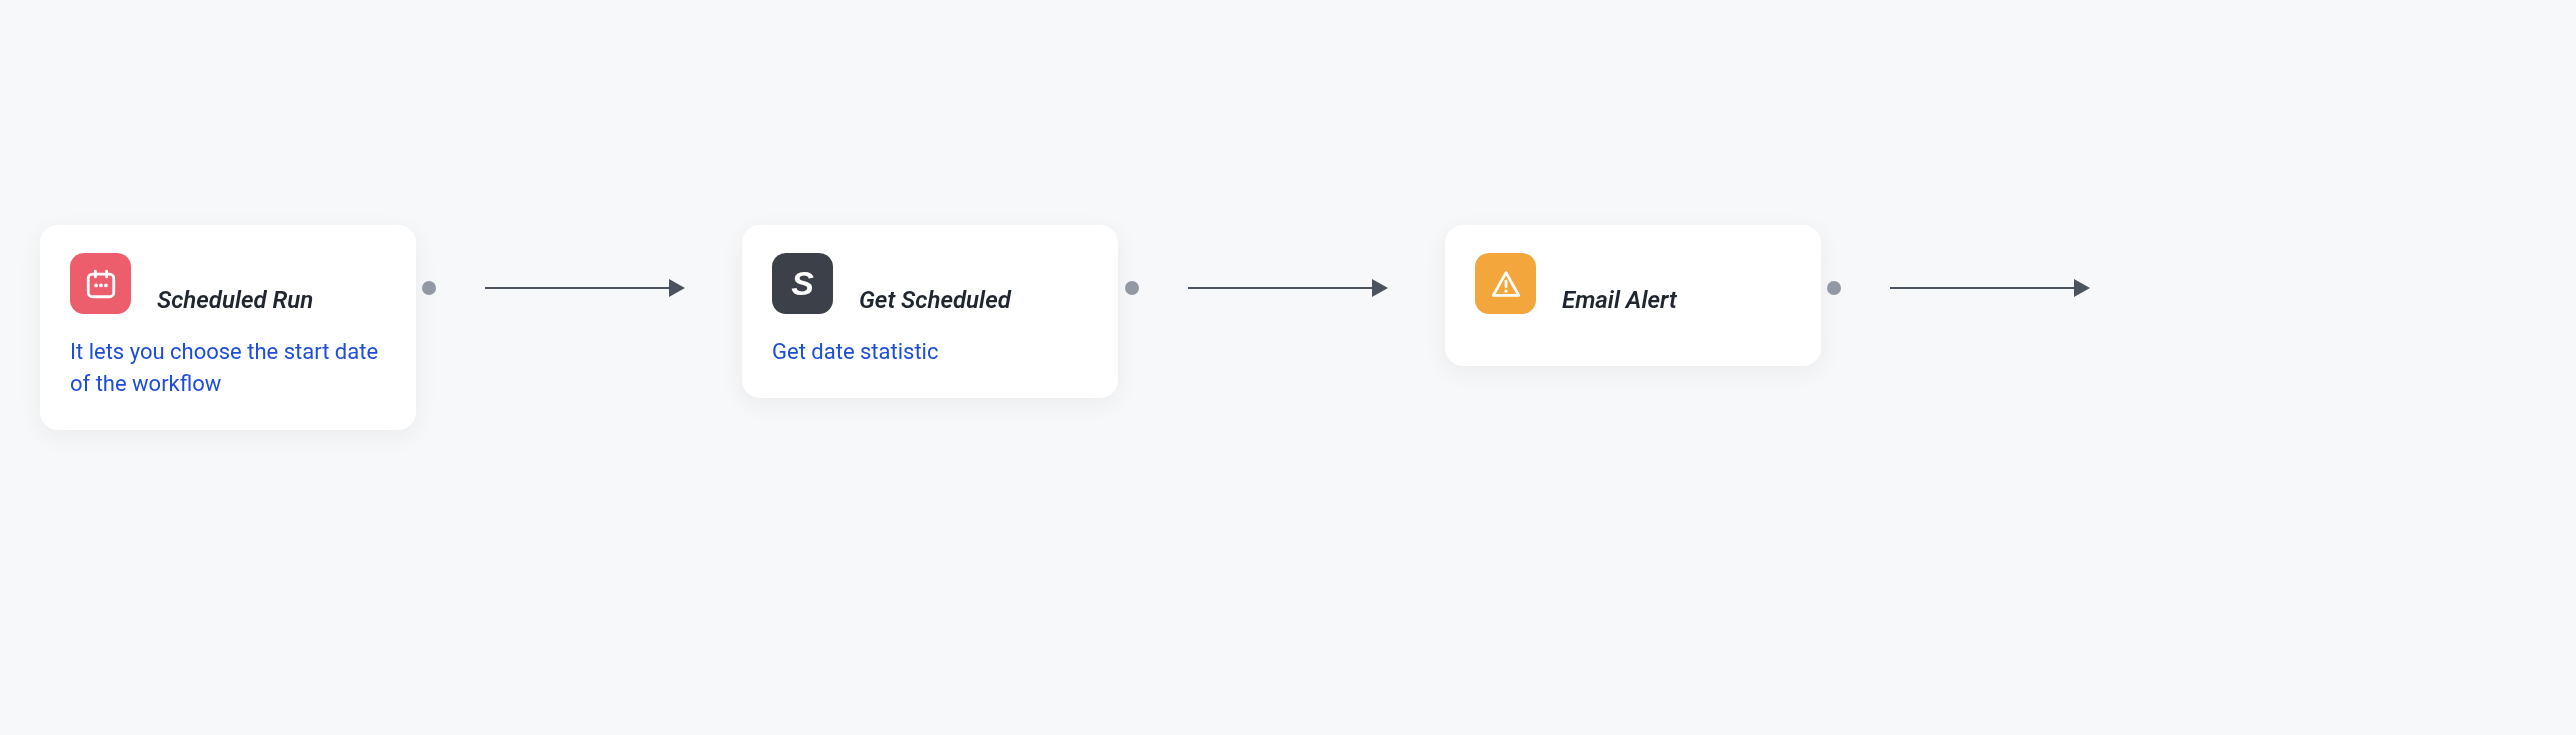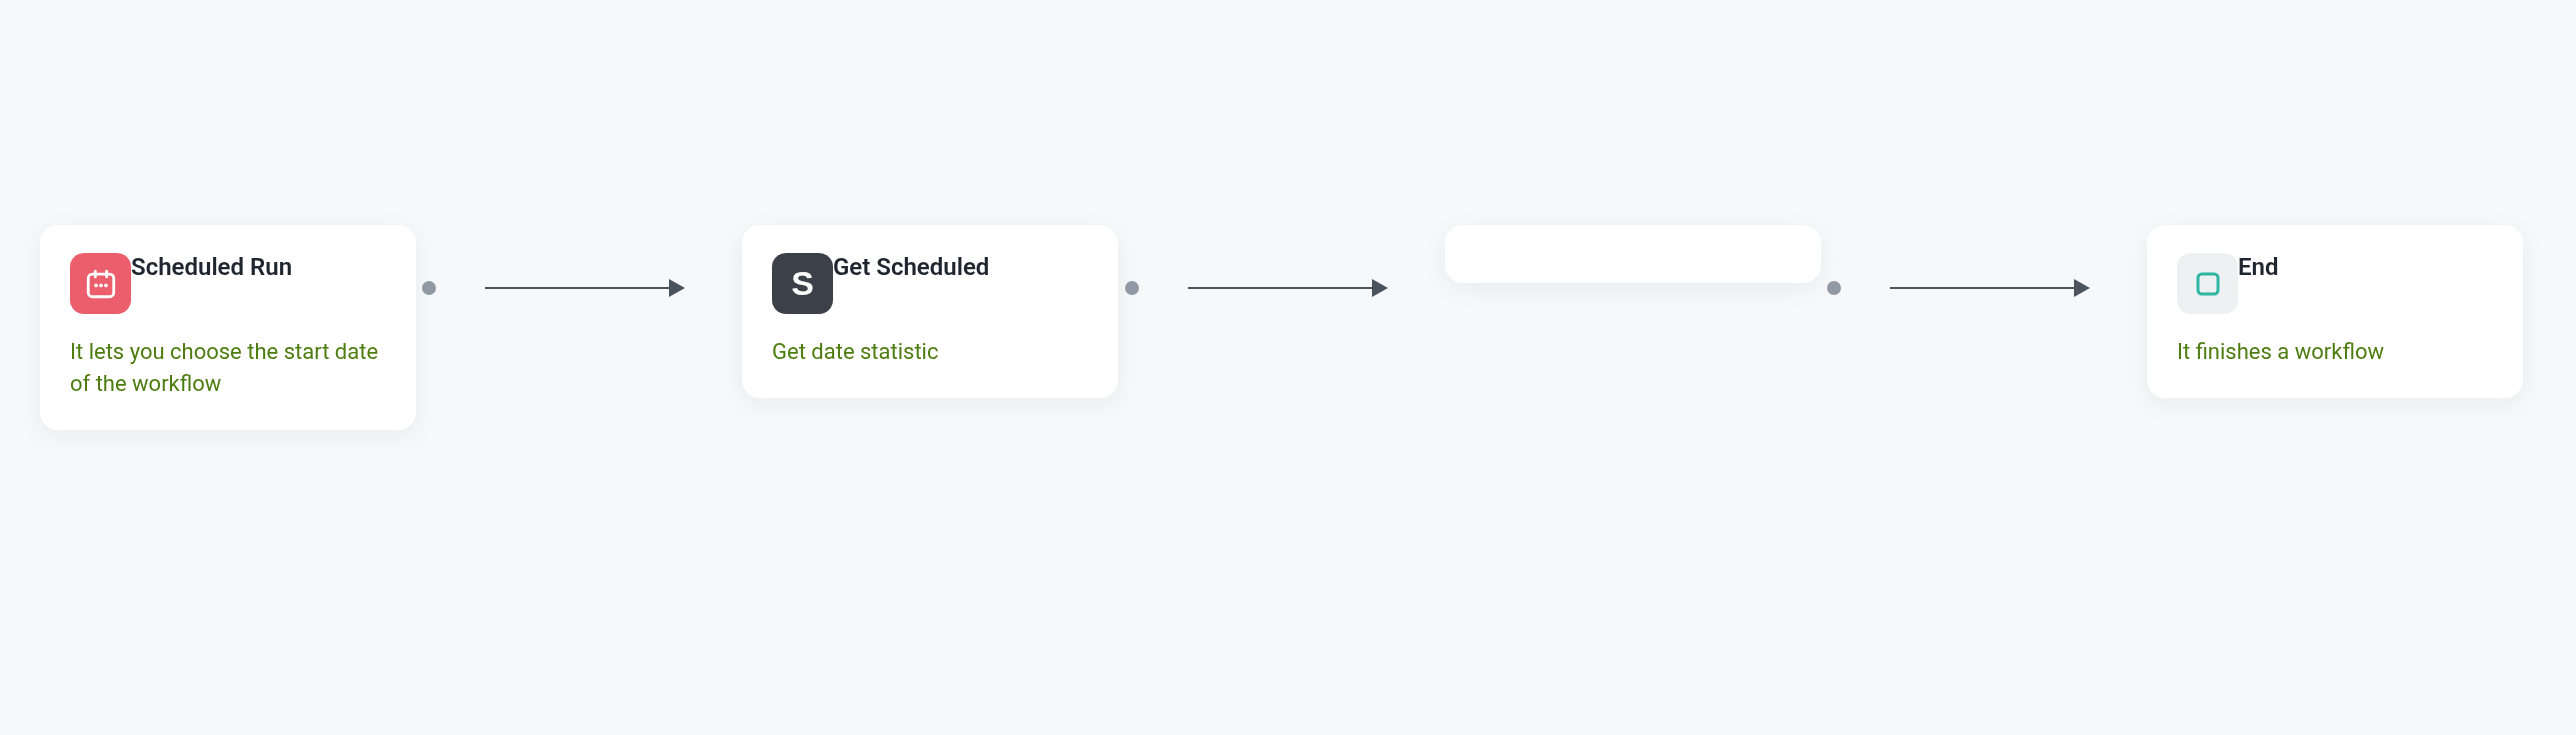--- a/index.html
+++ b/index.html
@@ -20,43 +20,45 @@
   .node {
     position: absolute;
     background: #ffffff;
     border-radius: 18px;
     box-shadow: 0 6px 24px rgba(30,40,55,0.06);
     padding: 28px 30px 30px 30px;
     width: 376px;
   }
   .node-header {
     display: flex;
-    align-items: flex-start;
+    align-items: flex-end;
+    gap: 26px;
     margin-bottom: 22px;
+    font-style: italic;
   }
   .icon-box {
     width: 61px;
     height: 61px;
     border-radius: 14px;
     display: flex;
     align-items: center;
     justify-content: center;
     flex: 0 0 auto;
   }
   .icon-box svg { display: block; }
   .node-title {
     font-size: 24px;
     font-weight: 600;
     color: #1f2630;
     white-space: nowrap;
   }
   .node-desc {
     font-size: 22px;
     line-height: 1.45;
-    color: #4d7c0f;
+    color: #1d4ed8;
   }
   .connector-dot {
     position: absolute;
     width: 14px;
     height: 14px;
     border-radius: 50%;
     background: #9199a4;
   }
   .arrow {
     position: absolute;
@@ -115,30 +117,29 @@
         <span class="s-letter">S</span>
       </div>
       <div class="node-title">Get Scheduled</div>
     </div>
     <div class="node-desc">Get date statistic</div>
   </div>
   <div class="connector-dot" style="left:1125px; top:281px;"></div>
   <div class="arrow" style="left:1188px; top:287px; width:198px;"></div>
 
   <div class="node" style="left:1445px; top:225px;">
+    <div class="node-header">
+      <div class="icon-box ic-amber">
+        <svg width="34" height="34" viewBox="0 0 24 24" fill="none">
+          <path d="M12 4 L21 20 H3 Z" stroke="#ffffff" stroke-width="2" stroke-linejoin="round"></path>
+          <path d="M12 10v4" stroke="#ffffff" stroke-width="2" stroke-linecap="round"></path>
+          <circle cx="12" cy="17" r="1.2" fill="#ffffff"></circle>
+        </svg>
+      </div>
+      <div class="node-title">Email Alert</div>
+    </div>
   </div>
   <div class="connector-dot" style="left:1827px; top:281px;"></div>
   <div class="arrow" style="left:1890px; top:287px; width:198px;"></div>
 
-  <div class="node" style="left:2147px; top:225px;">
-    <div class="node-header">
-      <div class="icon-box ic-grey">
-        <svg width="30" height="30" viewBox="0 0 24 24" fill="none">
-          <rect x="4" y="4" width="16" height="16" rx="3" stroke="#2fb5a5" stroke-width="2.4"></rect>
-        </svg>
-      </div>
-      <div class="node-title">End</div>
-    </div>
-    <div class="node-desc">It finishes a workflow</div>
-  </div>
 
 </div>
 
 
 </body></html>

